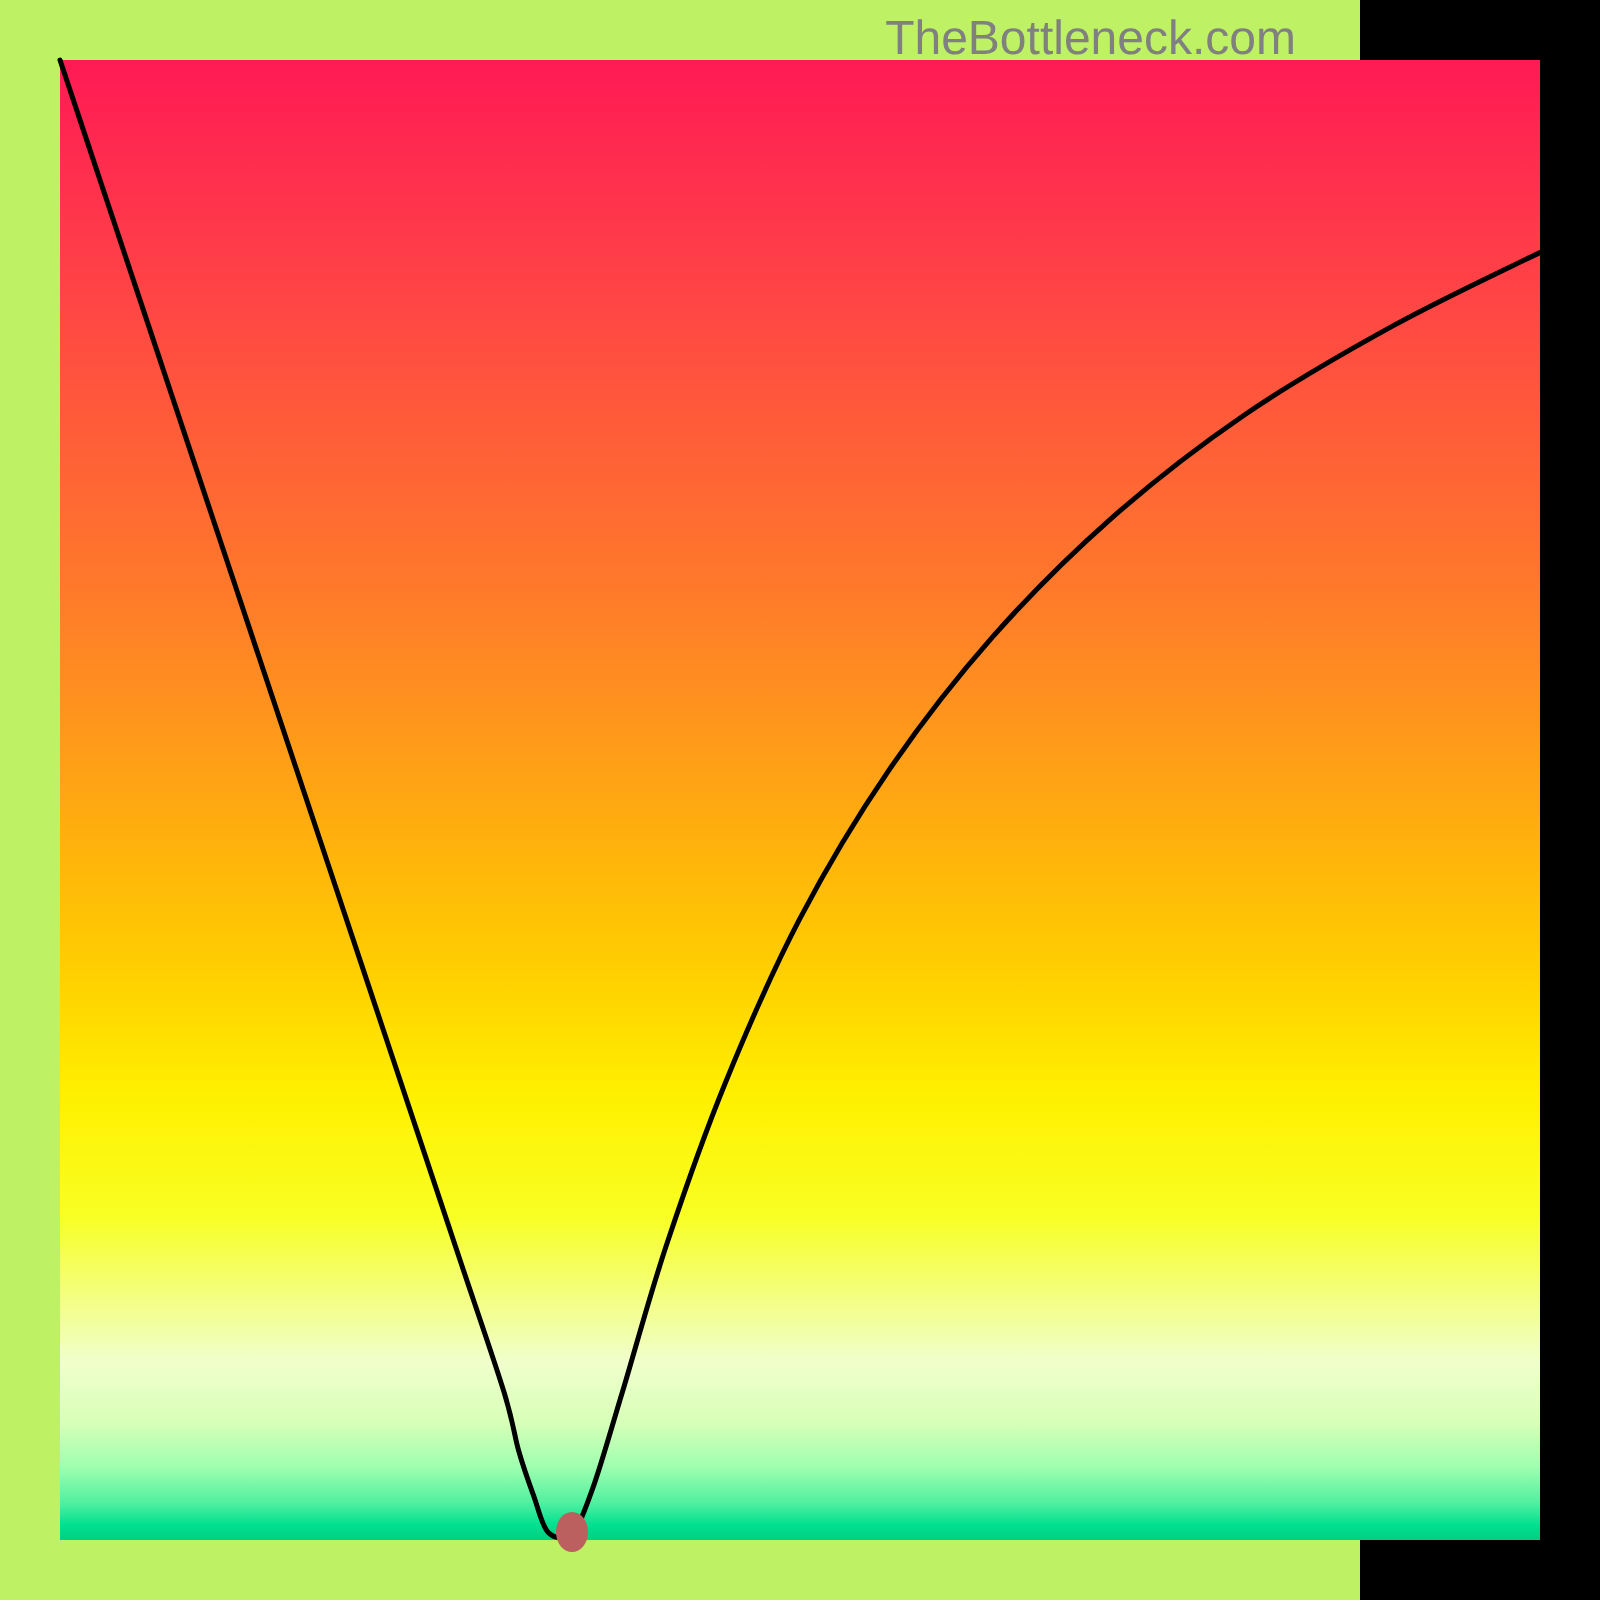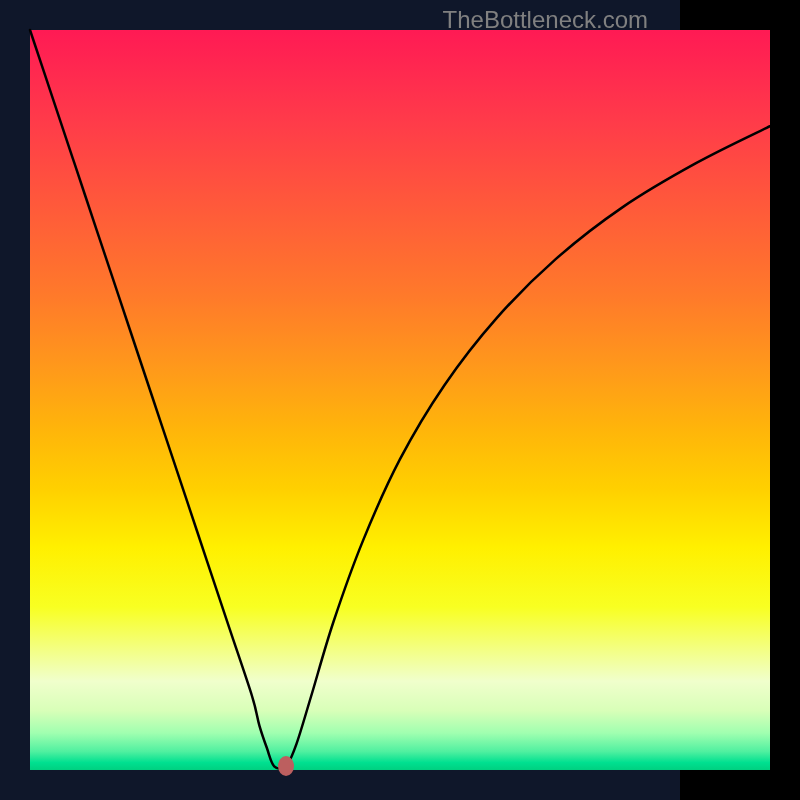--- a/index.html
+++ b/index.html
@@ -1,21 +1,21 @@
 <!DOCTYPE html>
 <html><head>
 <meta charset="utf-8">
 <style>
   * { margin: 0; padding: 0; box-sizing: border-box; }
   html, body { width: 800px; height: 800px; overflow: hidden; background: #000; }
   .chart-container {
     position: relative;
     width: 680px;
     height: 800px;
-    background: #0f172a;
+    background: #bef264;
   }
   .plot-area {
     position: absolute;
     left: 30px;
     top: 30px;
     width: 740px;
     height: 740px;
     background: linear-gradient(to bottom,
       #ff1a54 0%,
       #ff3a4a 12%,

